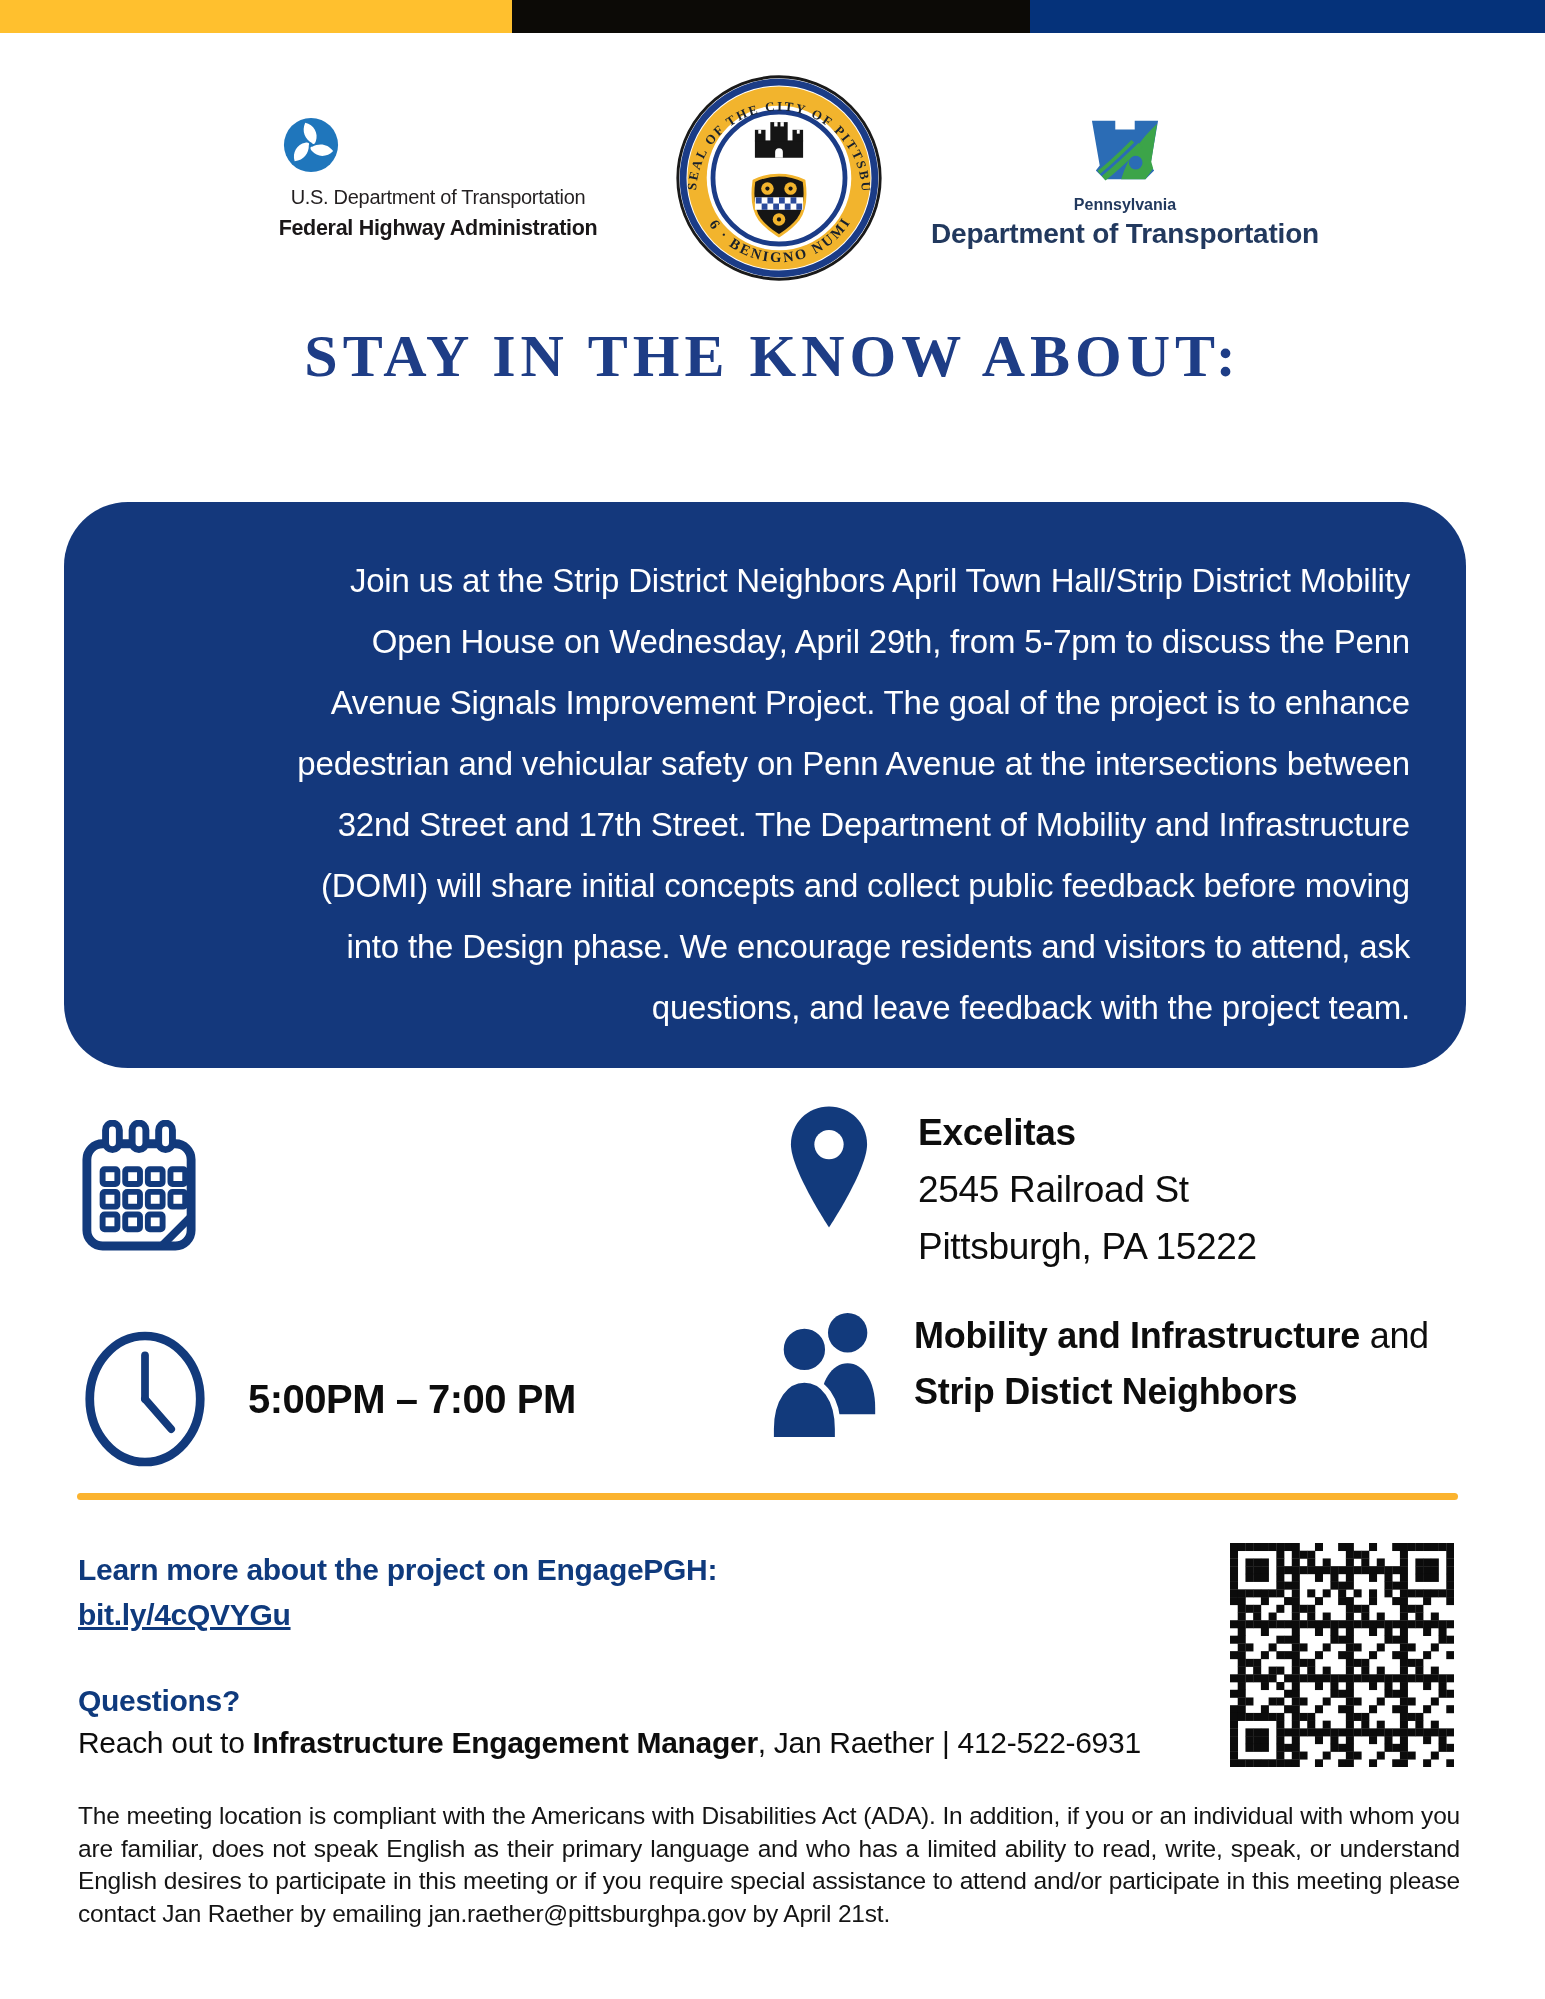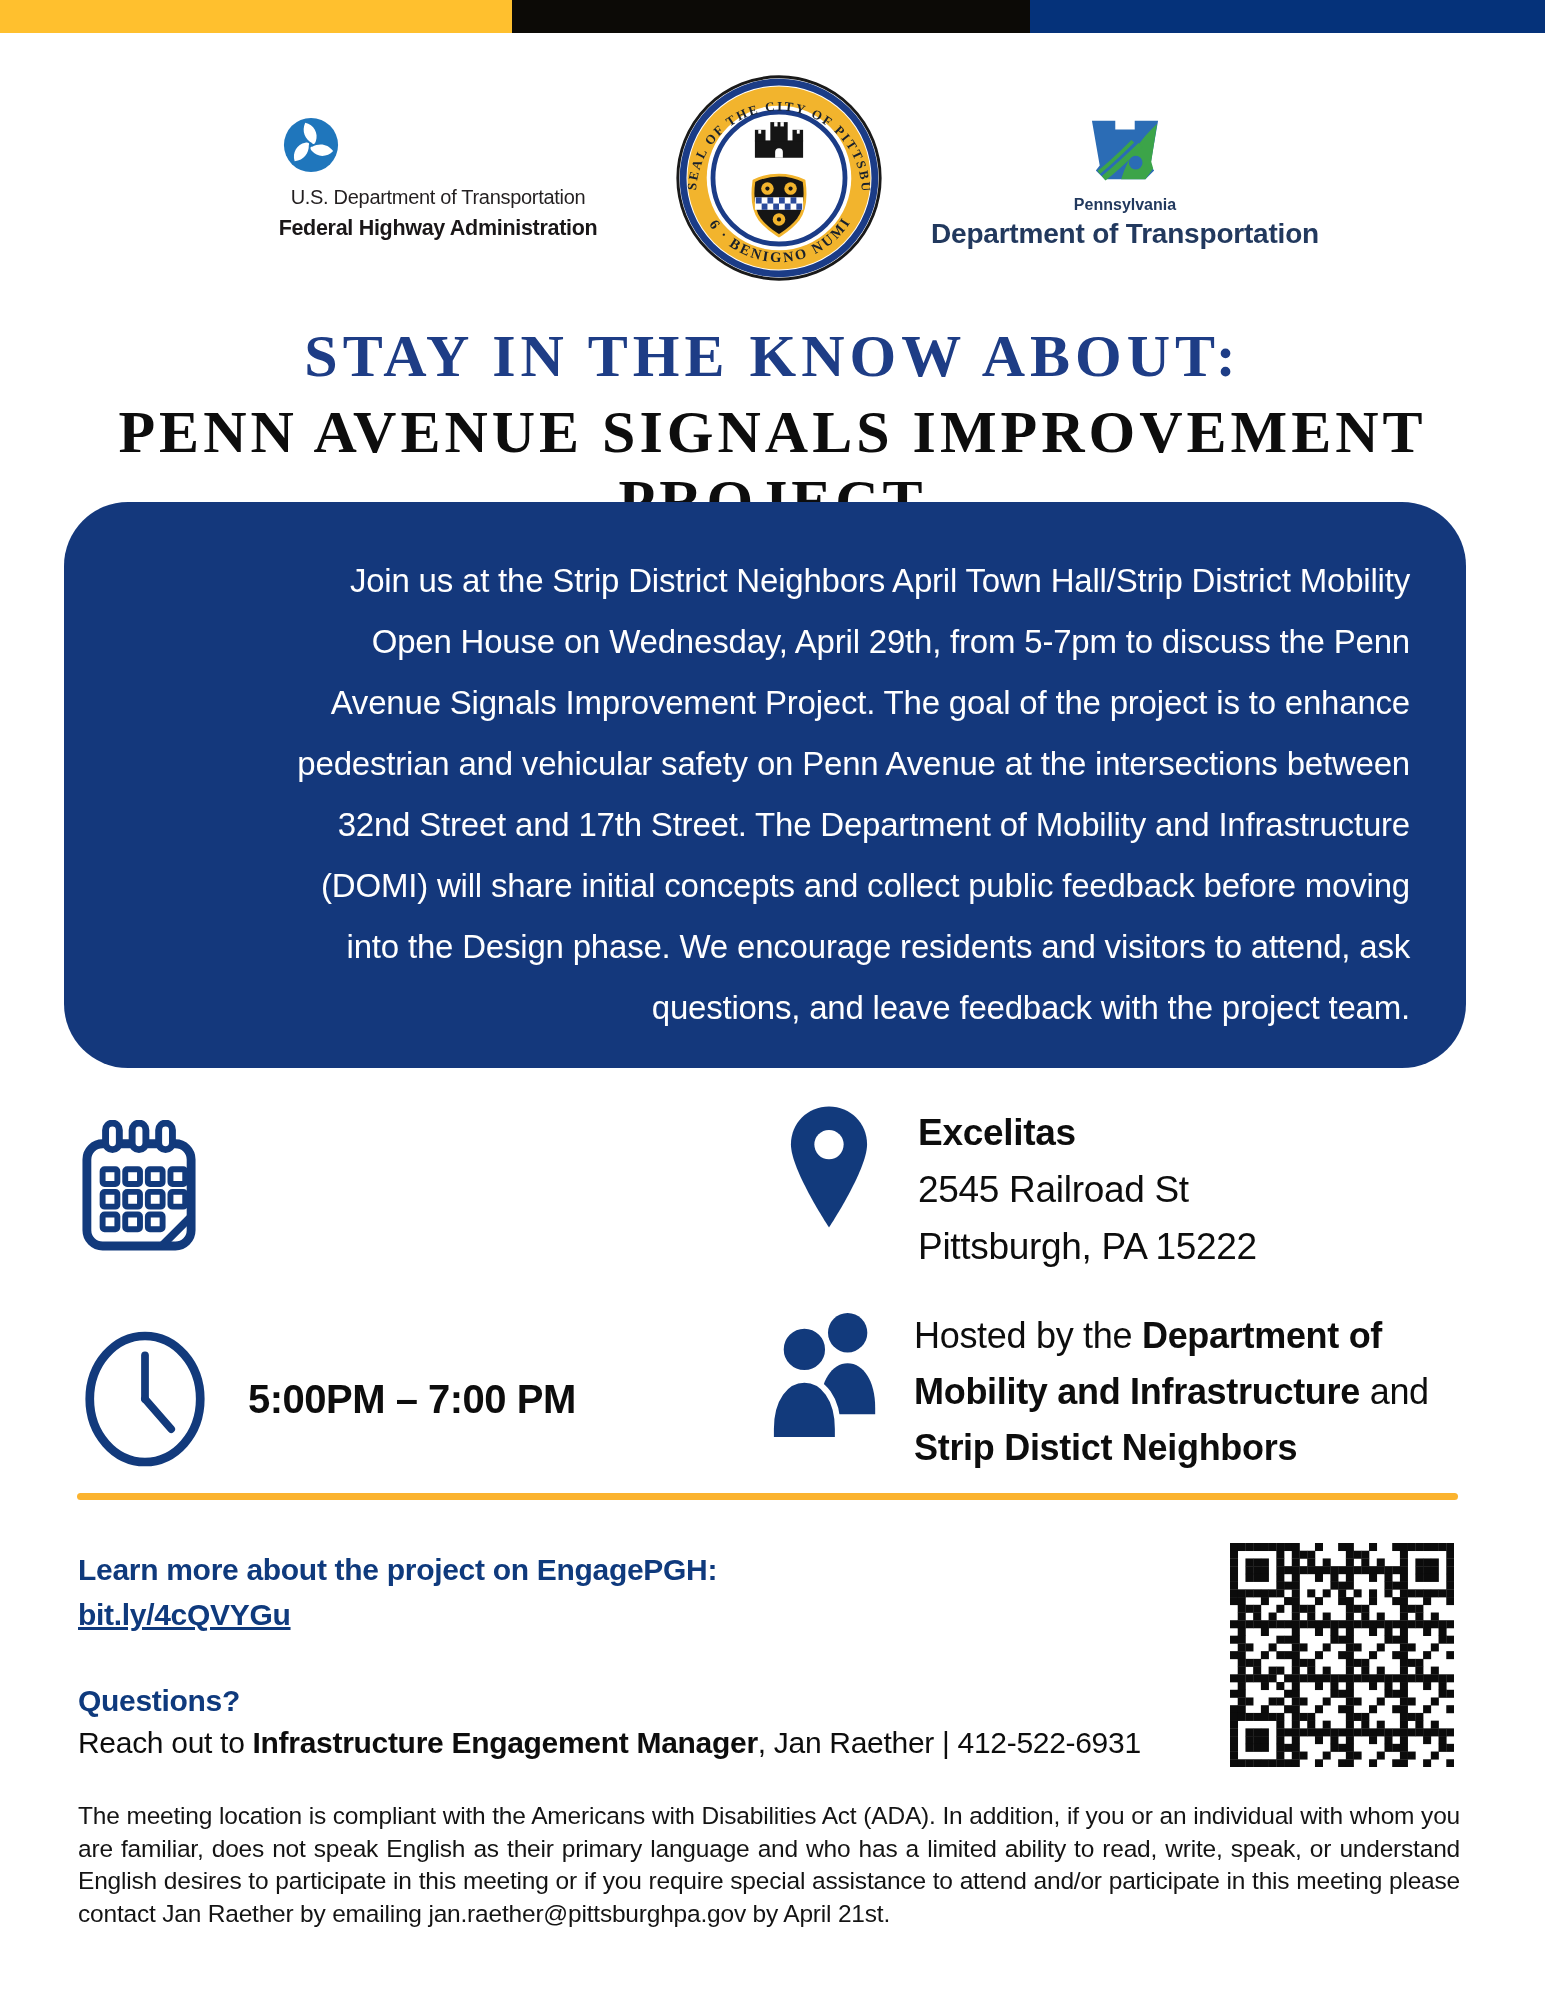--- a/index.html
+++ b/index.html
@@ -142,21 +142,20 @@
       <path d="M-4,30 C4,6 15,-10 33,-27 L27,12 L29,19 L21,30 Z" fill="#3CA449"></path>
       <path d="M-27,23 C-14,13 -4,3 8,-9" stroke="#3CA449" stroke-width="4" fill="none"></path>
       <path d="M-22,29 C-9,19 3,7 16,-5" stroke="#3CA449" stroke-width="6" fill="none"></path>
       <circle cx="11" cy="13" r="7" fill="#2B6CB5"></circle>
     </svg>
     <div class="pa-l1">Pennsylvania</div>
     <div class="pa-l2">Department of Transportation</div>
   </div>
 
   <h1 class="title1">STAY IN THE KNOW ABOUT:</h1>
-  <h2 class="title2">PENN AVENUE SIGNALS IMPROVEMENT PROJECT</h2>
 
   <section class="intro-box">
     <p>Join us at the Strip District Neighbors April Town Hall/Strip District Mobility
 Open House on Wednesday, April 29th, from 5-7pm to discuss the Penn
 Avenue Signals Improvement Project. The goal of the project is to enhance
 pedestrian and vehicular safety on Penn Avenue at the intersections between
 32nd Street and 17th Street. The Department of Mobility and Infrastructure
 (DOMI) will share initial concepts and collect public feedback before moving
 into the Design phase. We encourage residents and visitors to attend, ask
 questions, and leave feedback with the project team.</p>
@@ -211,21 +210,20 @@
       <g fill="#123A7C">
         <circle cx="81" cy="27" r="20"></circle>
         <path d="M53,110 v-7 c0,-27 12,-45 28,-45 s28,18 28,45 v7 z"></path>
       </g>
       <g fill="#123A7C" stroke="#ffffff" stroke-width="6">
         <circle cx="37" cy="44" r="24"></circle>
         <path d="M3,136 v-11 c0,-31 15,-50 34,-50 s34,19 34,50 v11 z"></path>
       </g>
     </svg>
     <div class="host-text">
-      <div><span>Hosted by the </span><b>Department of</b></div>
       <div><b>Mobility and Infrastructure</b><span> and</span></div>
       <div><b>Strip Distict Neighbors</b></div>
     </div>
   </div>
 
   <div class="divider"></div>
 
   <div class="learn-label">Learn more about the project on EngagePGH:</div>
   <a class="learn-link">bit.ly/4cQVYGu</a>
 

